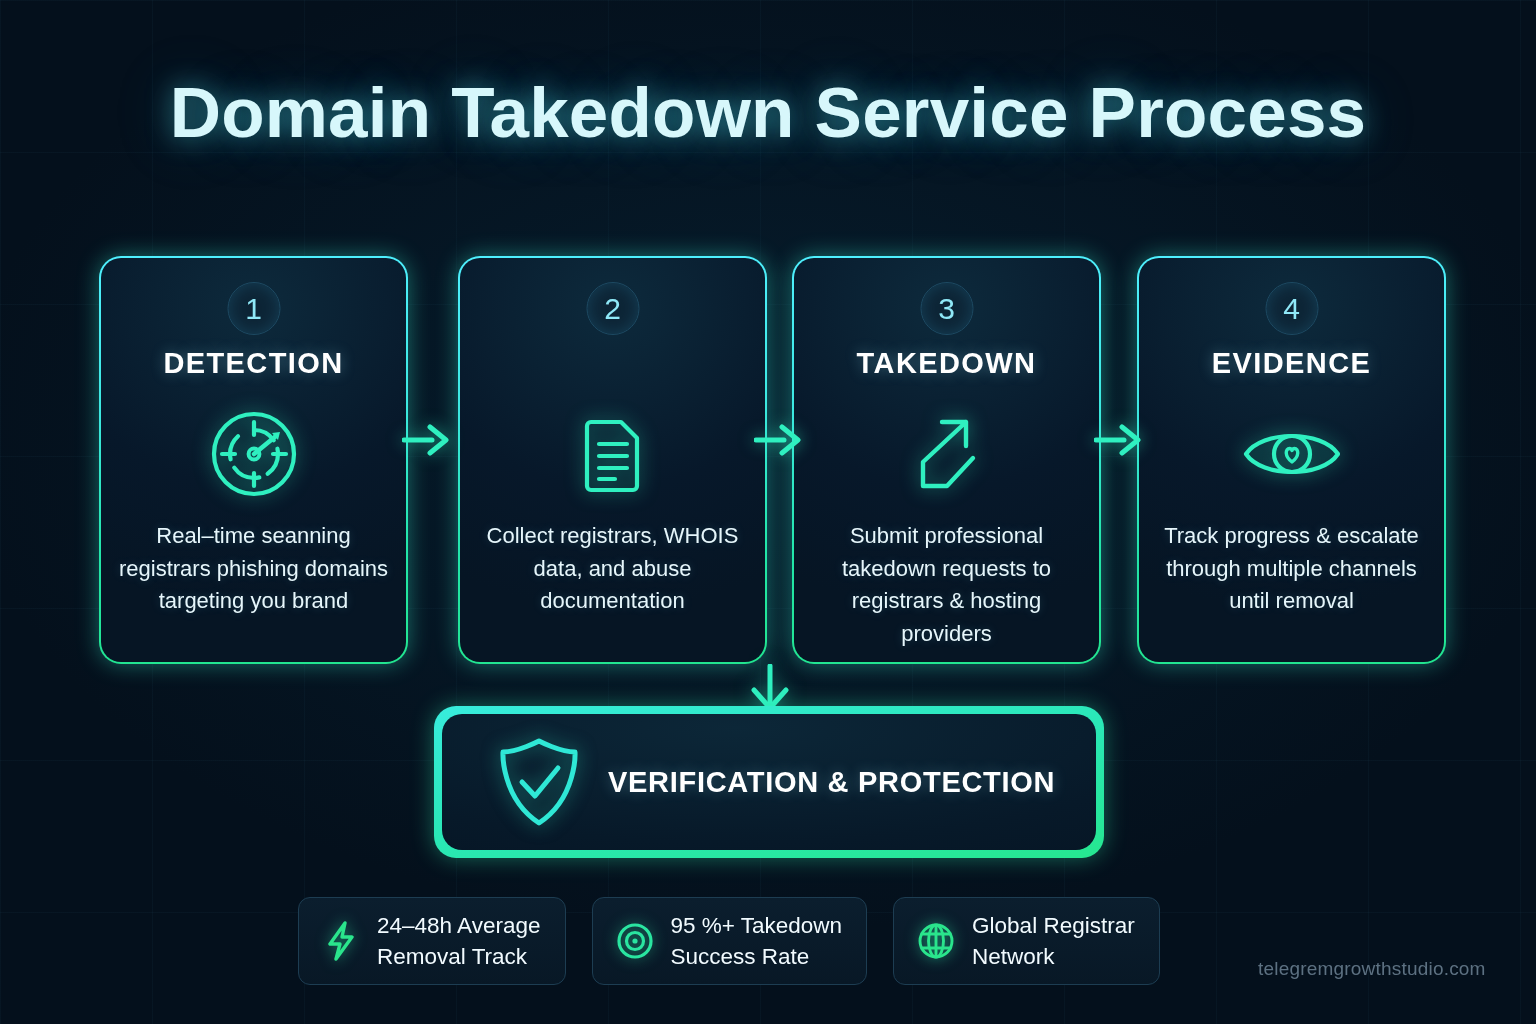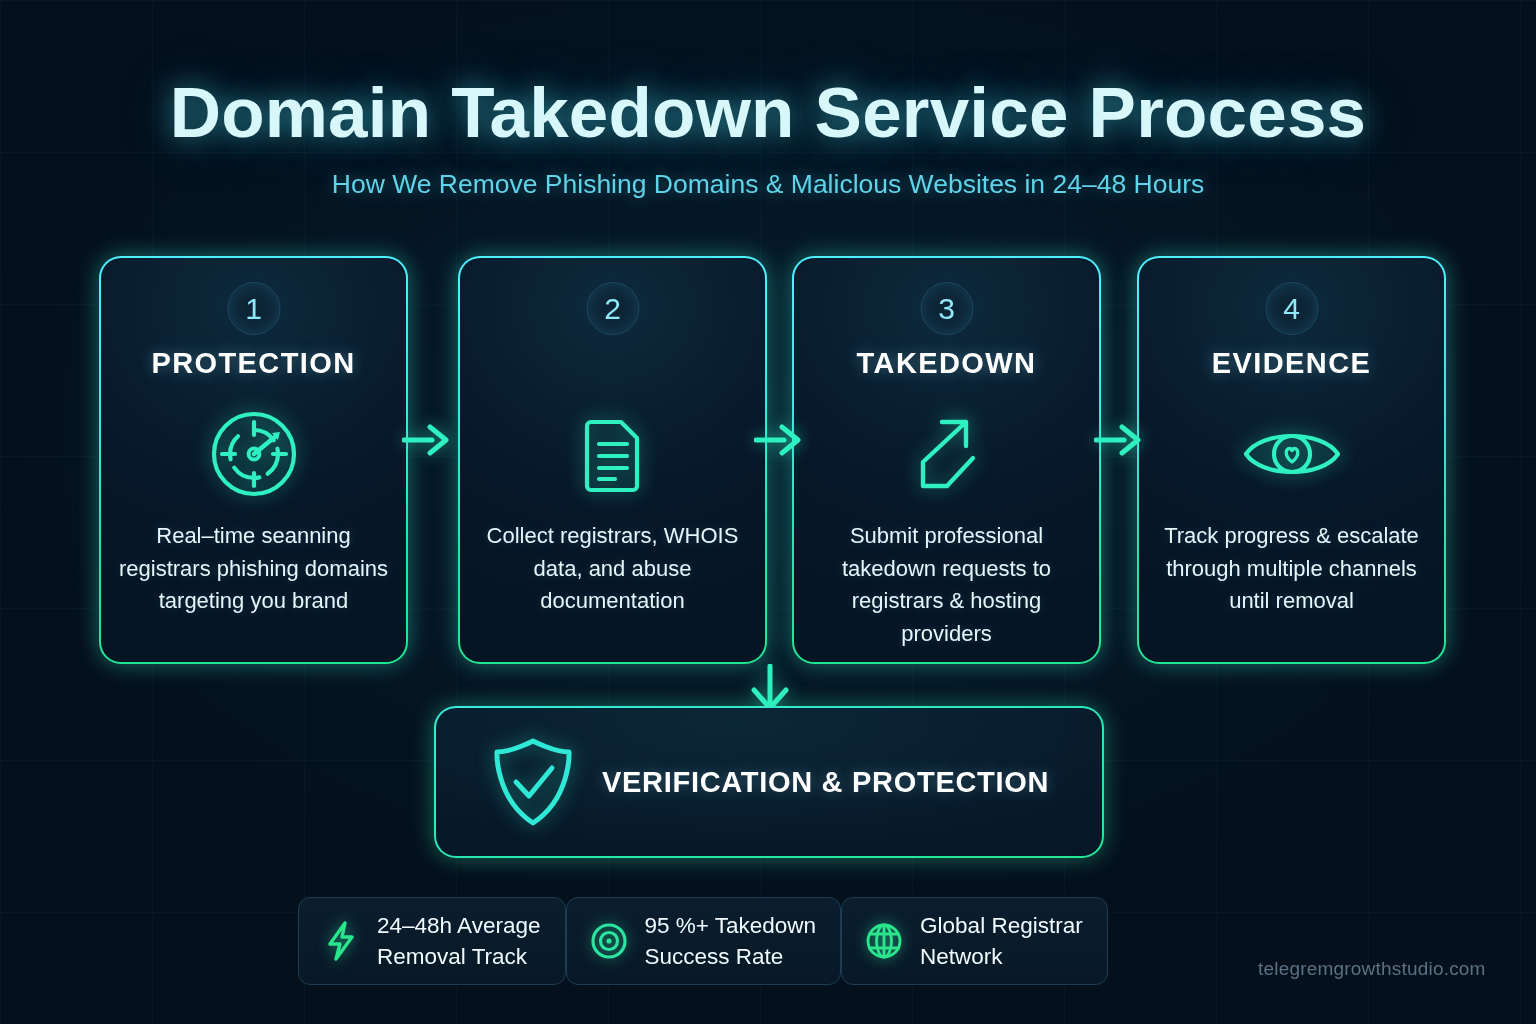--- a/index.html
+++ b/index.html
@@ -101,42 +101,42 @@
   .conn3{ left:1094px; }
 
   .downarrow{
     position:absolute; top:664px; left:742px; width:56px; height:52px;
     filter:drop-shadow(0 0 9px rgba(45,235,190,.6));
   }
 
   
   .verify{
     position:absolute; top:706px; left:434px; width:670px; height:152px;
-    border-radius:22px; padding:2px;
+    border-radius:22px; padding:8px;
     background:linear-gradient(170deg,#38ecdd 0%,#2ae8b7 48%,#26e790 100%);
     filter:drop-shadow(0 0 11px rgba(45,230,170,.40));
   }
   .verify-inner{
     width:100%; height:100%; border-radius:20px;
     background:radial-gradient(ellipse 105% 130% at 45% 10%, #0c2738 0%, #071929 65%, #061524 100%);
     display:flex; align-items:center;
     padding-left:54px;
   }
   .verify-icon{ width:86px; height:92px; flex:none; filter:drop-shadow(0 0 9px rgba(45,235,200,.5)); }
   .verify-text{ margin-left:26px; }
   .verify-title{
     font-size:29px; font-weight:bold; letter-spacing:.7px; color:#ffffff;
     text-shadow:0 0 14px rgba(150,225,245,.3);
   }
   .verify-desc{
     margin-top:6px; font-size:22px; line-height:31px; color:#e6f6fb;
   }
 
   
-  .stats{ position:absolute; top:897px; left:298px; display:flex; }
+  .stats{ position:absolute; top:897px; left:298px; display:flex; gap:26px; }
   .pill{
     height:88px; border-radius:12px;
     border:1.5px solid #1d3d52;
     background:linear-gradient(180deg,#0b1e2e 0%,#081826 100%);
     display:flex; align-items:center;
     padding:0 24px 0 22px;
   }
   .pill-icon{ width:40px; height:42px; flex:none; filter:drop-shadow(0 0 7px rgba(45,235,170,.55)); }
   .pill-text{
     margin-left:16px; font-size:22.5px; line-height:31px; color:#f2fbff; white-space:nowrap;
@@ -149,29 +149,28 @@
 </head>
 <body>
 
 <div id="grid-bg"></div>
 <div id="vignette"></div>
 
 <div class="stage">
 
   <div class="header">
     <div class="title">Domain Takedown Service Process</div>
-    <div class="subtitle">How We Remove Phishing Domains &amp; Maliclous Websites in 24–48 Hours</div>
   </div>
 
   <div class="cards">
 
     <div class="card card1">
       <div class="card-inner">
         <div class="badge">1</div>
-        <div class="card-title">PROTECTION</div>
+        <div class="card-title">DETECTION</div>
         <div class="card-icon">
           <svg viewBox="0 0 104 104" width="104" height="104" fill="none" stroke="#2ff0c0" stroke-width="4.2" stroke-linecap="round">
             <circle cx="52" cy="52" r="40"></circle>
             <path d="M52 20 v13 M52 71 v13 M20 52 h13 M71 52 h13"></path>
             <path d="M52 28 a24 24 0 0 1 24 24 M76 52 a24 24 0 0 1 -24 24 M52 76 a24 24 0 0 1 -24 -24 M28 52 a24 24 0 0 1 8 -17.8" stroke-dasharray="23 9"></path>
             <path d="M52 52 L74 34" stroke-width="4.6"></path>
             <path d="M70 31 l8 -1 -2 8 z" fill="#2ff0c0" stroke="none"></path>
             <circle cx="52" cy="52" r="5.4" stroke-width="4"></circle>
           </svg>
         </div>

